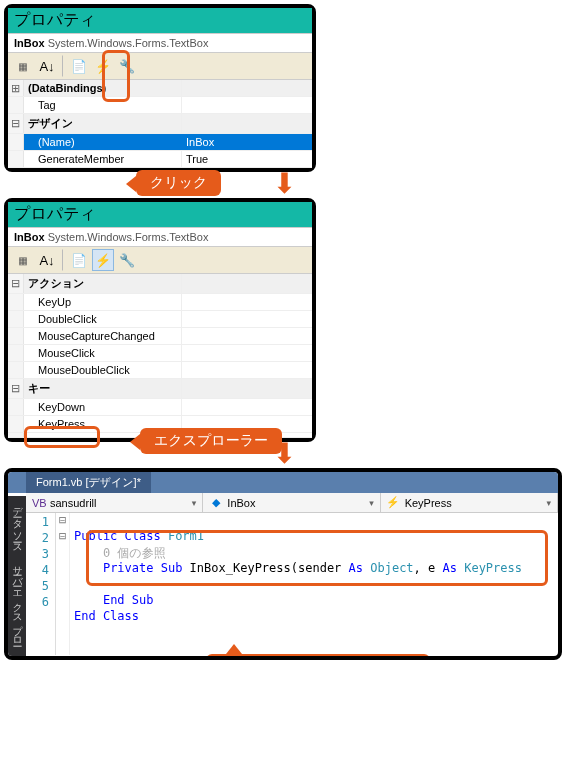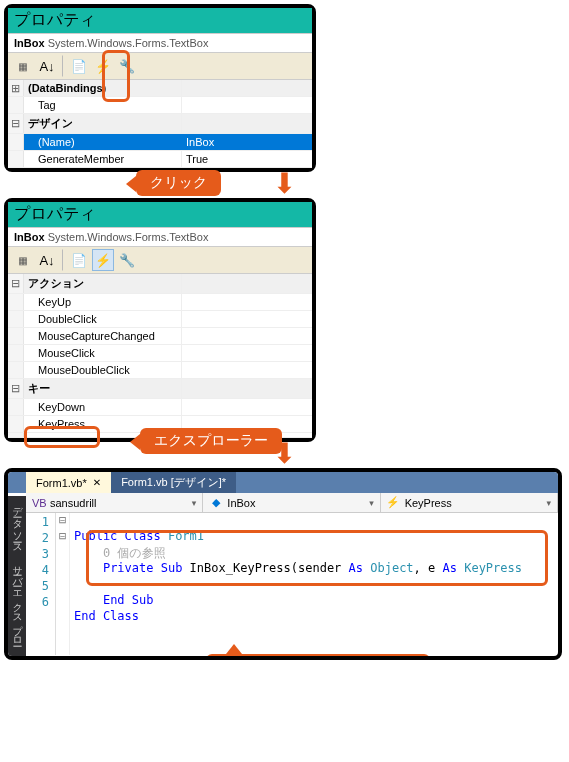--- a/index.html
+++ b/index.html
@@ -181,24 +181,20 @@
   </div>
   <div class="highlight-box" style="left:16px; top:224px; width:76px; height:22px;"></div>
   <div class="callout" style="left:132px; top:186px;"><div class="callout-tail tail-left"></div><span>エクスプローラー</span></div>
 </div>
 
 <div style="text-align:center; color:#e55b1b; font-size:28px; line-height:20px; margin:2px 0;">⬇</div>
 
 <div class="editor" style="width:558px; height:192px;">
   <div class="vtab">データ ソース　サーバー エクスプローラー　ツー</div>
   <div class="tabs">
-    <div class="tab active">
-        <span>Form1.vb*</span>
-        <span class="close">✕</span>
-      </div>
     <div class="tab inactive">
         <span>Form1.vb [デザイン]*</span>
       </div>
   </div>
   <div class="dropdowns">
     <div class="dd">
         <span class="dd-ico" style="color:#5c2d91;">VB</span>
         <span>sansudrill</span>
         <span class="chev">▾</span>
       </div>

